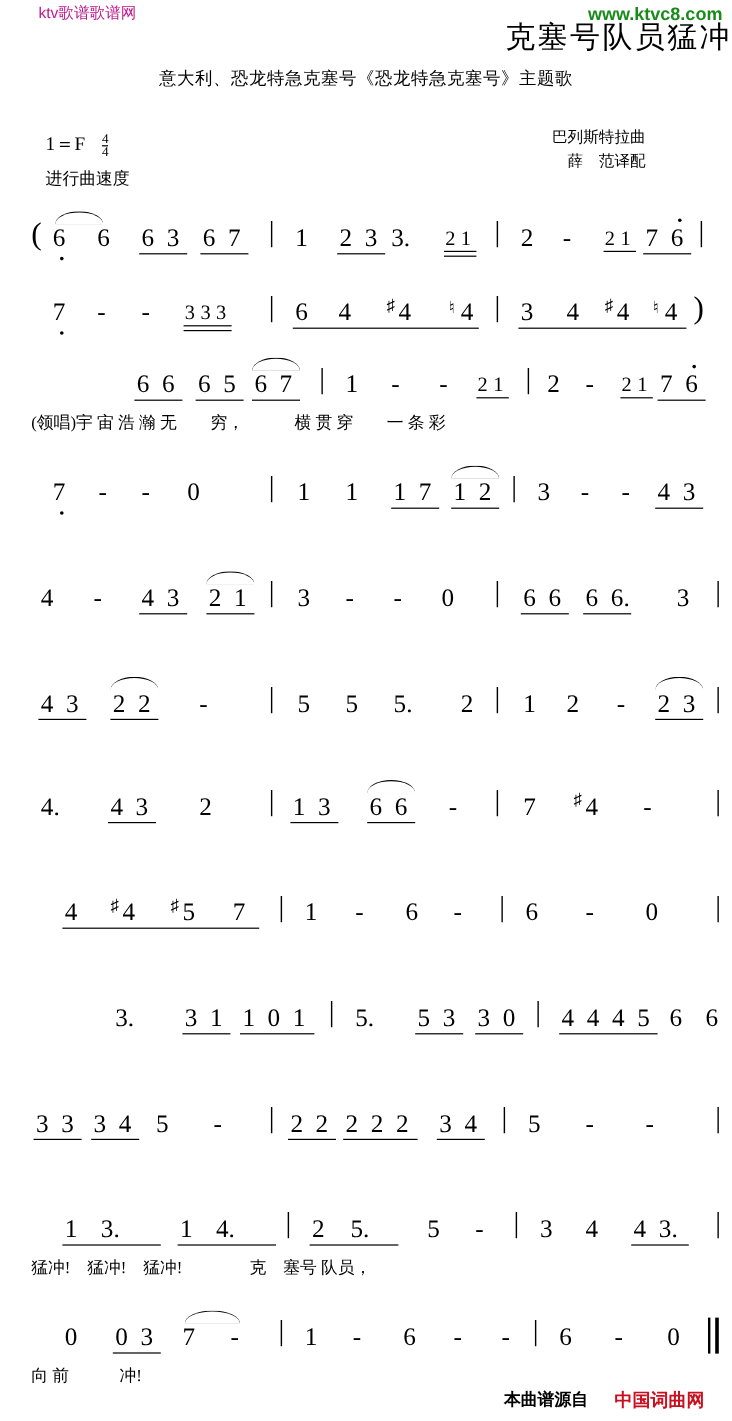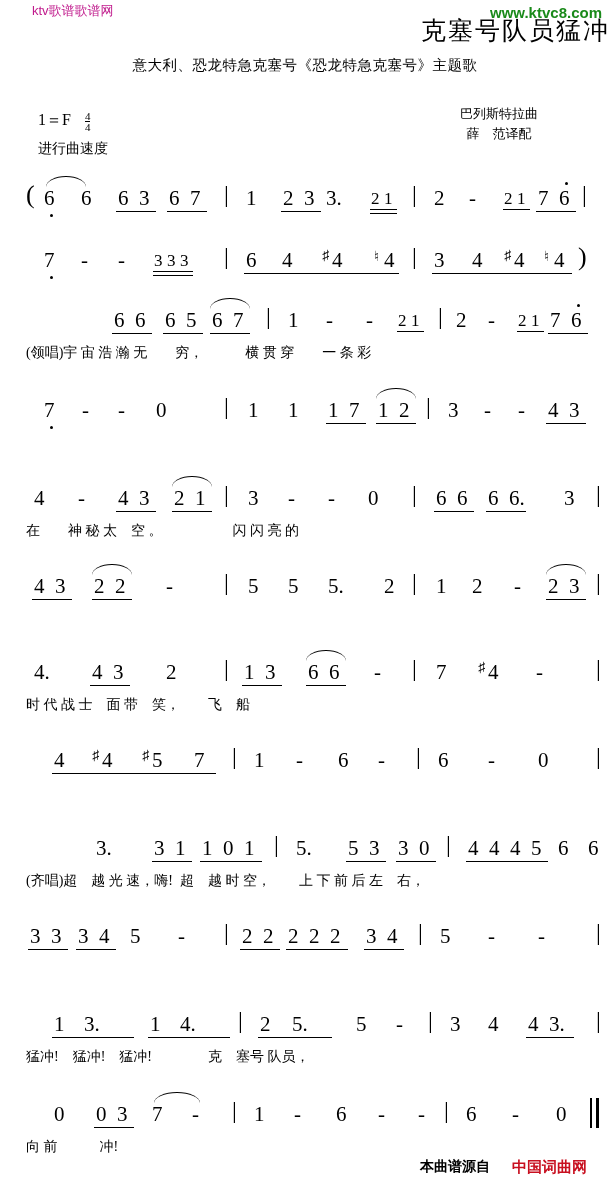--- a/index.html
+++ b/index.html
@@ -23,21 +23,21 @@
   .title{
     position:absolute;top:14px;left:0;width:610px;text-align:right;
     font-size:25px;font-weight:normal;letter-spacing:2px;color:#000;
   }
   .subtitle{
     position:absolute;top:56px;left:0;width:610px;text-align:center;
     font-size:14.5px;color:#000;letter-spacing:0.5px;
   }
   .composer{
     position:absolute;right:72px;top:104px;
-    font-size:13px;line-height:20px;text-align:center;color:#000;
+    font-size:13px;line-height:20px;text-align:right;color:#000;
   }
   .keysig{
     position:absolute;left:38px;top:110px;
     font-size:16px;color:#000;font-family:"Liberation Serif",serif;
   }
   .keysig .frac{display:inline-block;vertical-align:middle;text-align:center;font-size:11px;line-height:10px;margin-left:10px;}
   .keysig .frac .num{display:block;}
   .keysig .frac .den{display:block;border-top:1.4px solid #000;}
   .tempo{
     position:absolute;left:38px;top:140px;
@@ -224,21 +224,20 @@
     <span class="n" style="left:302px;">-</span>
     <span class="n" style="left:342px;">0</span>
     <span class="bar" style="left:386px;">|</span>
     <span class="n" style="left:410px;">6</span><span class="n" style="left:431px;">6</span>
     <span class="beam" style="left:408px;top:33px;width:40px;"></span>
     <span class="n" style="left:462px;">6</span><span class="n" style="left:483px;">6.</span>
     <span class="beam" style="left:460px;top:33px;width:40px;"></span>
     <span class="n" style="left:538px;">3</span>
     <span class="bar" style="left:570px;">|</span>
   </div>
-  <div class="lyr">在　　神 秘 太　空 。　　　　　闪 闪 亮 的</div>
 </div>
 
 <div class="row" style="top:566px;">
   <div class="notes">
     <span class="n" style="left:8px;">4</span><span class="n" style="left:29px;">3</span>
     <span class="beam" style="left:6px;top:33px;width:40px;"></span>
     <span class="n" style="left:68px;">2</span><span class="n" style="left:89px;">2</span>
     <span class="beam" style="left:66px;top:33px;width:40px;"></span>
     <span class="slur" style="left:66px;top:-2px;width:40px;"></span>
     <span class="n" style="left:140px;">-</span>
@@ -270,21 +269,20 @@
     <span class="n" style="left:282px;">6</span><span class="n" style="left:303px;">6</span>
     <span class="beam" style="left:280px;top:33px;width:40px;"></span>
     <span class="slur" style="left:280px;top:-2px;width:40px;"></span>
     <span class="n" style="left:348px;">-</span>
     <span class="bar" style="left:386px;">|</span>
     <span class="n" style="left:410px;">7</span>
     <span class="n" style="left:452px;font-size:14px;top:8px;">♯</span><span class="n" style="left:462px;">4</span>
     <span class="n" style="left:510px;">-</span>
     <span class="bar" style="left:570px;">|</span>
   </div>
-  <div class="lyr">时 代 战 士　面 带　笑，　　飞　船</div>
 </div>
 
 <div class="row" style="top:740px;">
   <div class="notes">
     <span class="n" style="left:28px;">4</span>
     <span class="n" style="left:66px;font-size:14px;top:8px;">♯</span><span class="n" style="left:76px;">4</span>
     <span class="n" style="left:116px;font-size:14px;top:8px;">♯</span><span class="n" style="left:126px;">5</span>
     <span class="n" style="left:168px;">7</span>
     <span class="beam" style="left:26px;top:33px;width:164px;"></span>
     <span class="bar" style="left:206px;">|</span>
@@ -314,21 +312,20 @@
     <span class="n" style="left:372px;">3</span><span class="n" style="left:393px;">0</span>
     <span class="beam" style="left:370px;top:33px;width:40px;"></span>
     <span class="bar" style="left:420px;">|</span>
     <span class="n" style="left:442px;">4</span><span class="n" style="left:463px;">4</span>
     <span class="n" style="left:484px;">4</span><span class="n" style="left:505px;">5</span>
     <span class="beam" style="left:440px;top:33px;width:82px;"></span>
     <span class="n" style="left:532px;">6</span>
     <span class="n" style="left:562px;">6</span>
     
   </div>
-  <div class="lyr">(齐唱)超　越 光 速，嗨!  超　越 时 空，　　上 下 前 后 左　右，</div>
 </div>
 
 <div class="row" style="top:916px;">
   <div class="notes">
     <span class="n" style="left:4px;">3</span><span class="n" style="left:25px;">3</span>
     <span class="n" style="left:52px;">3</span><span class="n" style="left:73px;">4</span>
     <span class="beam" style="left:2px;top:33px;width:40px;"></span>
     <span class="beam" style="left:50px;top:33px;width:40px;"></span>
     <span class="n" style="left:104px;">5</span>
     <span class="n" style="left:152px;">-</span>

